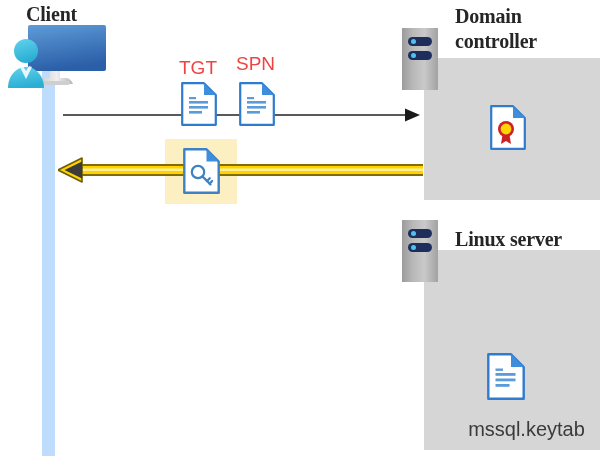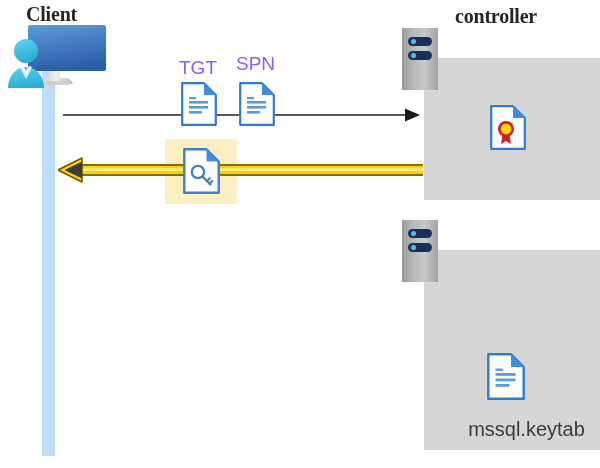--- a/index.html
+++ b/index.html
@@ -39,21 +39,21 @@
   }
   #linux-label {
     left: 455px; top: 227px;
     font-size: 20px;
     line-height: 25px;
     width: 145px;
   }
   .doc-caption {
     font-family: "Liberation Sans", sans-serif;
     font-size: 19px;
-    color: #8b5cf6;
+    color: #ef4444;
     line-height: 22px;
   }
   #tgt-caption { left: 179px; top: 57px; }
   #spn-caption { left: 236px; top: 53px; }
   #keytab-caption {
     left: 424px; top: 418px;
     width: 175px;
     text-align: center;
     font-size: 20px;
     color: #3b3b3b;
@@ -153,23 +153,25 @@
 
       <path d="M2 64 c0 -12 8 -21 18 -21 c10 0 18 9 18 21 z" fill="url(#bodyGrad)"></path>
 
       <path d="M14 43 l6 12 l6 -12 l-3 -1 l-3 5 l-3 -5 z" fill="#f4fbfd" opacity="0.92"></path>
     </svg>
   </div>
 
   <div class="abs hdr-label" id="client-label">Client</div>
 
   <div class="abs hdr-label" id="dc-label">
+    <div>Domain</div>
     <div>controller</div>
   </div>
 
+  <div class="abs hdr-label" id="linux-label">Linux server</div>
 
   <div class="abs panel" id="dc-panel"></div>
   <div class="abs panel" id="linux-panel"></div>
 
   <div class="abs server-chassis" id="dc-server">
     <div class="chassis-pill p1">
         <span class="chassis-led"></span>
       </div>
     <div class="chassis-pill p2">
         <span class="chassis-led"></span>

